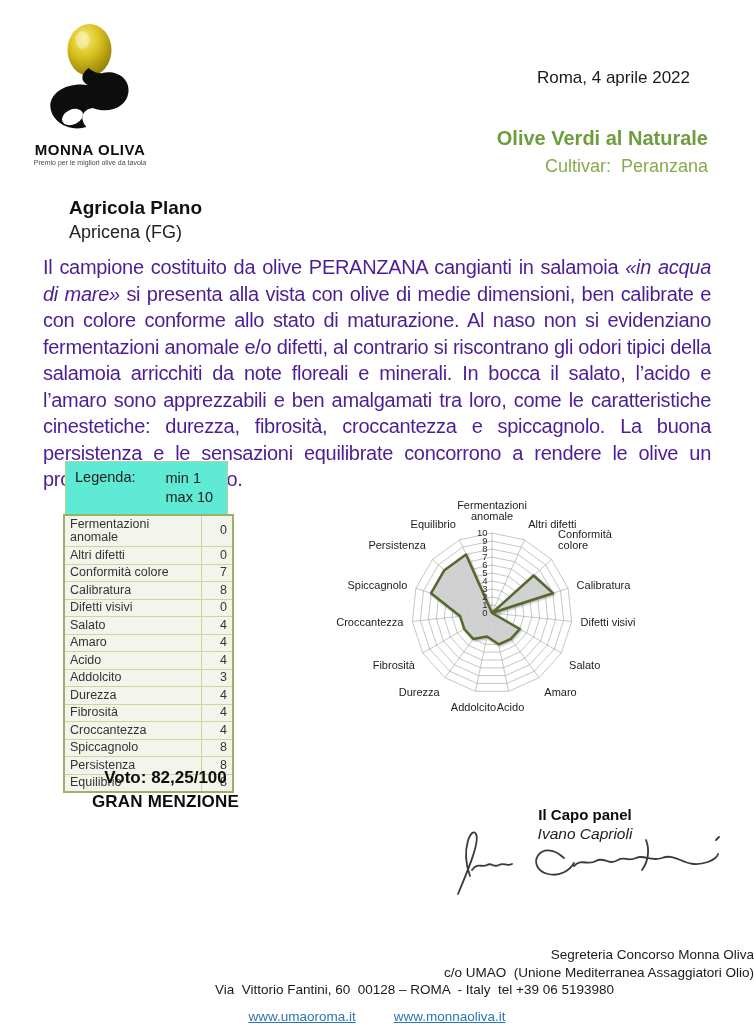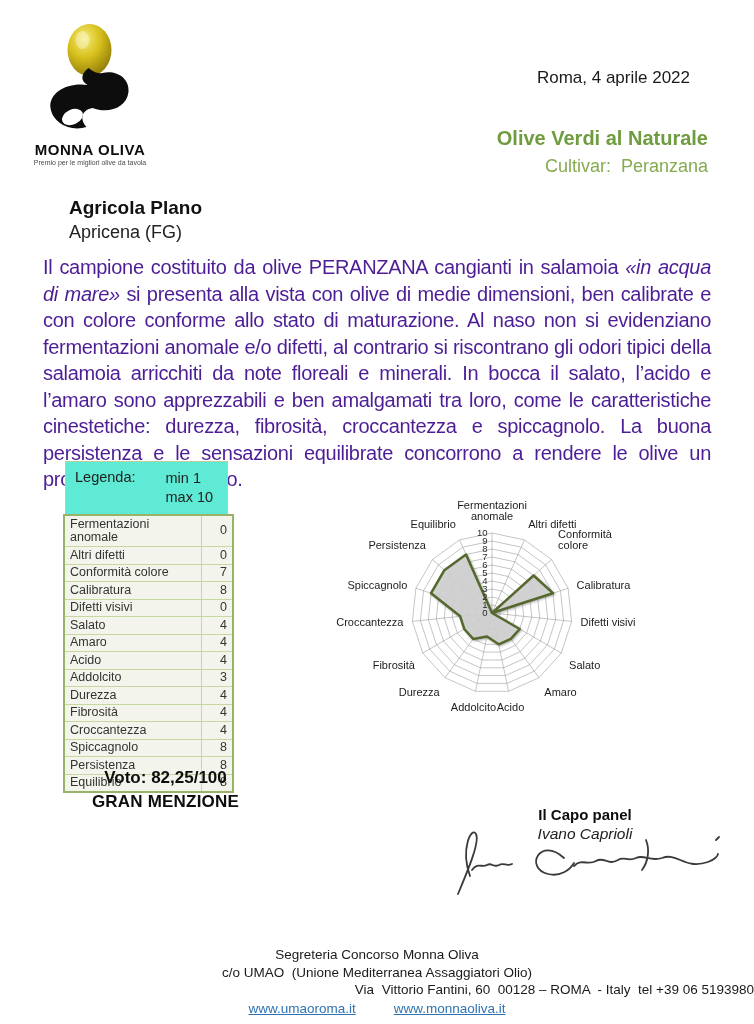--- a/index.html
+++ b/index.html
@@ -53,23 +53,23 @@
   .radar-label{font-size:11px;fill:#1c1c1c;}
 
   
   .sig-block{position:absolute;left:445px;top:806px;width:280px;text-align:center;}
   .sig-role{font-size:15px;font-weight:bold;color:#0d0d0d;}
   .sig-name{font-size:15.5px;font-style:italic;color:#222;margin-top:2px;}
   .sig-svg{position:absolute;left:440px;top:818px;pointer-events:none;}
 
   
   .footer{position:absolute;left:0;top:946px;width:754px;font-size:13.5px;line-height:17.5px;color:#1a1a1a;}
-  .footer .c{text-align:center;white-space:pre-wrap;}
-  .footer .l3{text-align:right;padding-left:75px;white-space:pre-wrap;}
-  .footer-links{display:flex;justify-content:center;gap:38px;margin-top:1px;}
+  .footer .c{text-align:right;white-space:pre-wrap;}
+  .footer .l3{text-align:center;padding-left:75px;white-space:pre-wrap;}
+  .footer-links{display:flex;justify-content:center;gap:38px;margin-top:9px;}
   .footer-links a{color:var(--link-blue,#2e74b5);text-decoration:underline;}
 </style>
 </head>
 <body>
 
 <div class="page">
 
   <div class="logo">
     <svg width="130" height="108" viewBox="0 0 115 108">
       <defs>

